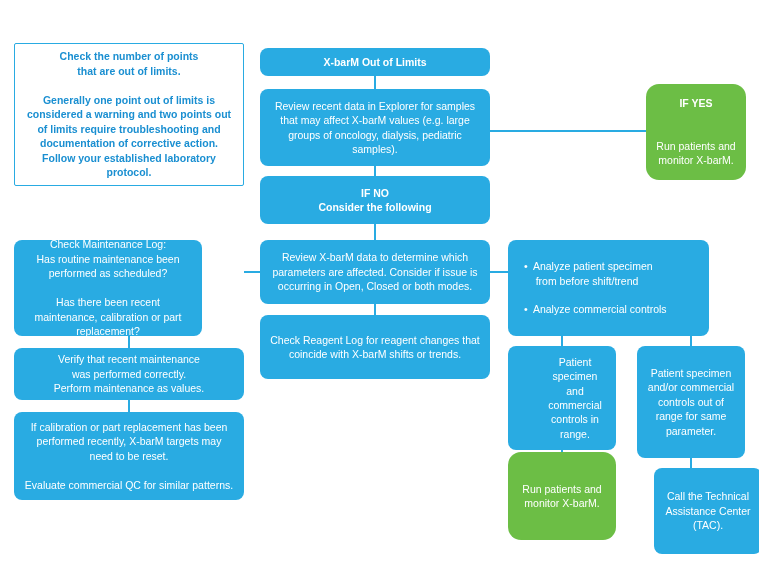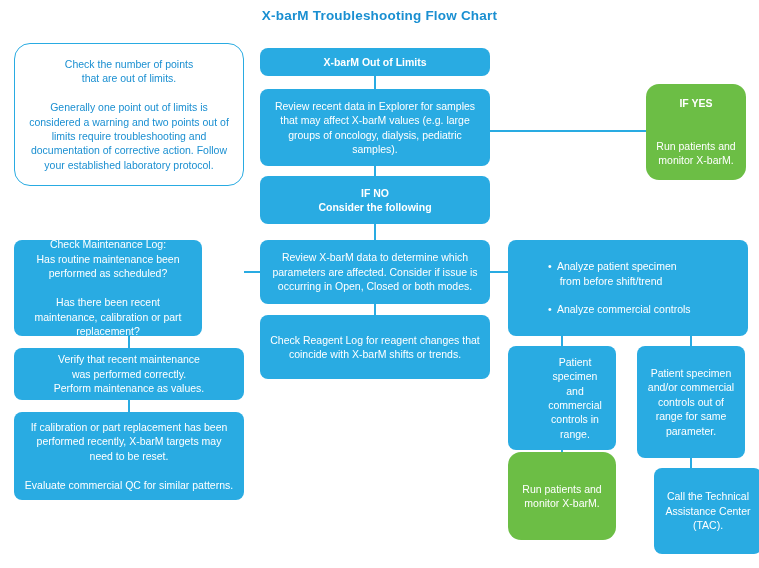--- a/index.html
+++ b/index.html
@@ -18,35 +18,34 @@
   .node{
     position:absolute;box-sizing:border-box;border-radius:8px;
     background:var(--box-blue);color:#ffffff;
     font-size:10.5px;line-height:1.38;
     display:flex;flex-direction:column;align-items:center;justify-content:center;
     text-align:center;padding:6px 10px;white-space:pre-line;
   }
   .node.green{background:var(--box-green);border-radius:13px;gap:14px;}
   .node.note{
     background:#ffffff;border:1.5px solid var(--box-blue);
-    color:var(--text-blue);border-radius:16px;
+    color:var(--text-blue);border-radius:2px;font-weight:bold;
   }
   .node.bold{font-weight:bold;}
   .node.left-align{align-items:flex-start;text-align:left;white-space:pre-wrap;}
   .ifyes-label{font-weight:bold;margin-bottom:14px;}
   .line{position:absolute;background:var(--line-blue);}
   .line.v{width:2px;}
   .line.h{height:2px;}
 </style>
 </head>
 <body>
 
 <div class="canvas">
 
-  <div class="title">X-barM Troubleshooting Flow Chart</div>
 
   <div class="node note" style="left:14px;top:43px;width:230px;height:143px;">Check the number of points
 that are out of limits.
 
 Generally one point out of limits is considered a warning and two points out of limits require troubleshooting and documentation of corrective action. Follow your established laboratory protocol.</div>
 
   <div class="node bold" style="left:260px;top:48px;width:230px;height:28px;">X-barM Out of Limits</div>
 
   <div class="node" style="left:260px;top:89px;width:230px;height:77px;">Review recent data in Explorer for samples that may affect X-barM values (e.g. large groups of oncology, dialysis, pediatric samples).</div>
 
@@ -69,21 +68,21 @@
 Has there been recent maintenance, calibration or part replacement?</div>
 
   <div class="node" style="left:14px;top:348px;width:230px;height:52px;">Verify that recent maintenance
 was performed correctly.
 Perform maintenance as values.</div>
 
   <div class="node" style="left:14px;top:412px;width:230px;height:88px;">If calibration or part replacement has been performed recently, X-barM targets may need to be reset.
 
 Evaluate commercial QC for similar patterns.</div>
 
-  <div class="node left-align" style="left:508px;top:240px;width:240px;height:96px;padding-left:40px;">•  Analyze patient specimen
+  <div class="node left-align" style="left:508px;top:240px;width:201px;height:96px;padding-left:16px;">•  Analyze patient specimen
     from before shift/trend
 
 •  Analyze commercial controls</div>
 
   <div class="node" style="left:508px;top:346px;width:108px;height:104px;padding-left:36px;">Patient specimen and commercial controls in range.</div>
 
   <div class="node" style="left:637px;top:346px;width:108px;height:112px;">Patient specimen and/or commercial controls out of range for same parameter.</div>
 
   <div class="node green" style="left:508px;top:452px;width:108px;height:88px;">Run patients and monitor X-barM.</div>
 

